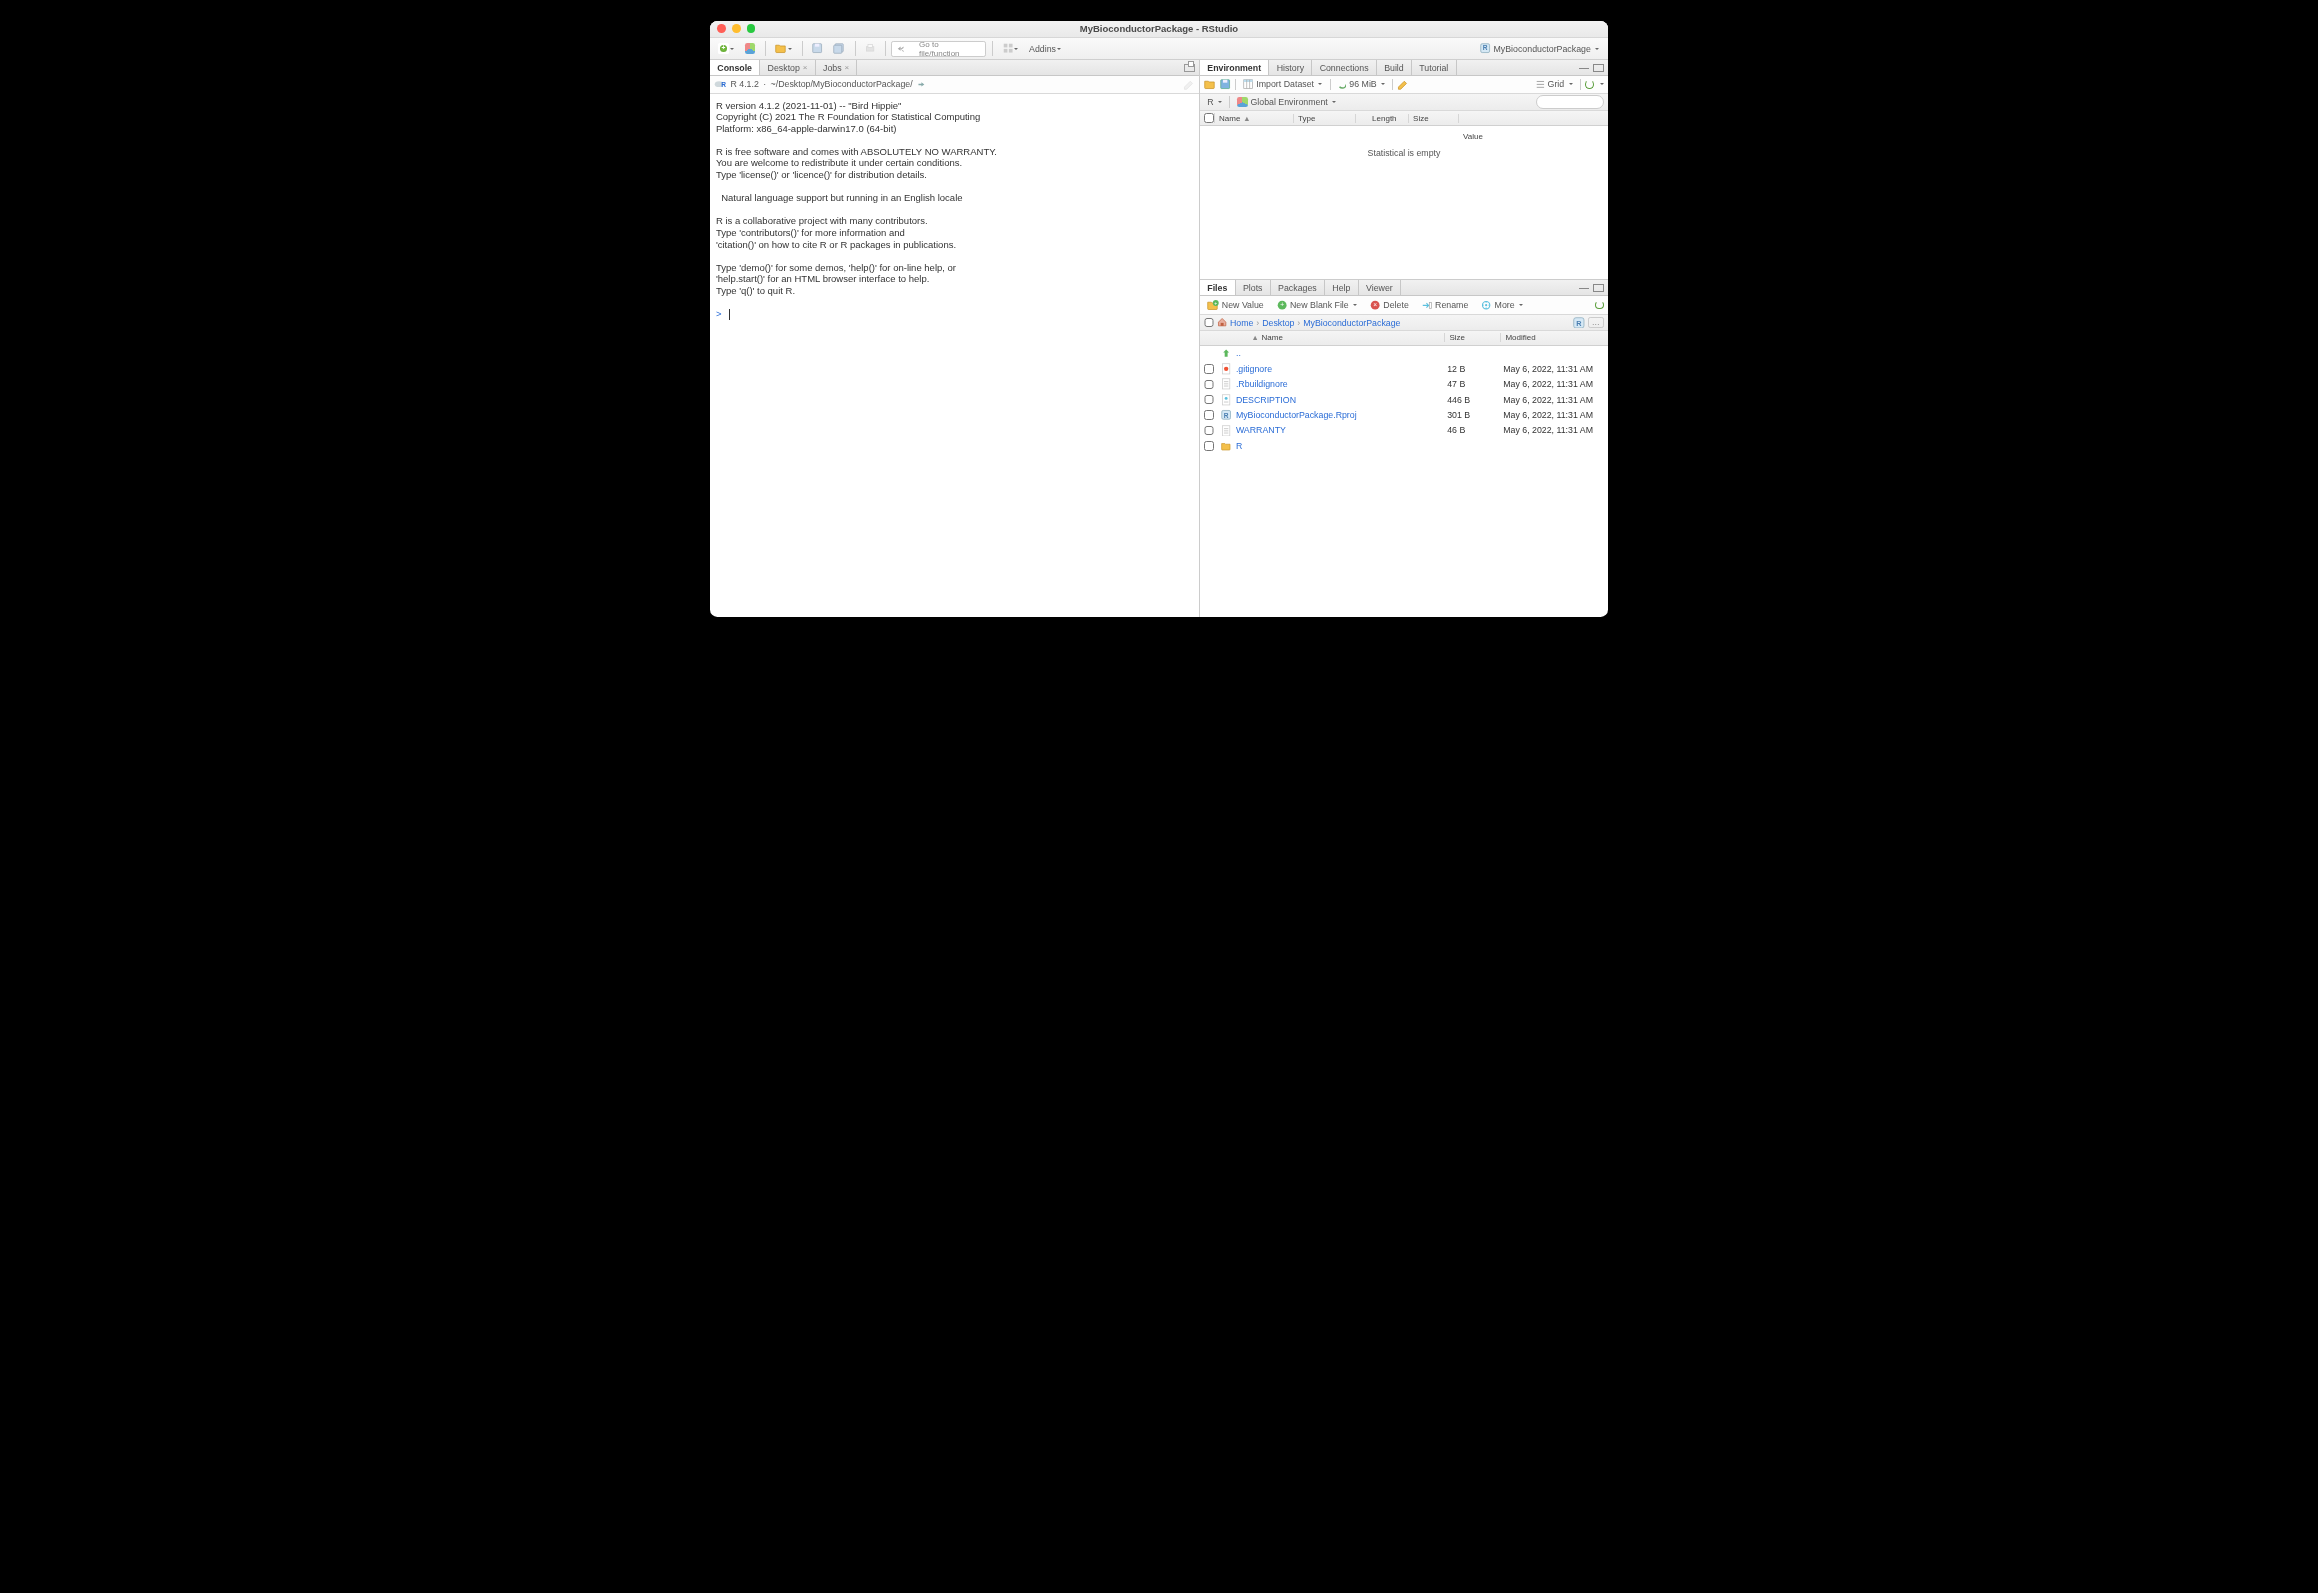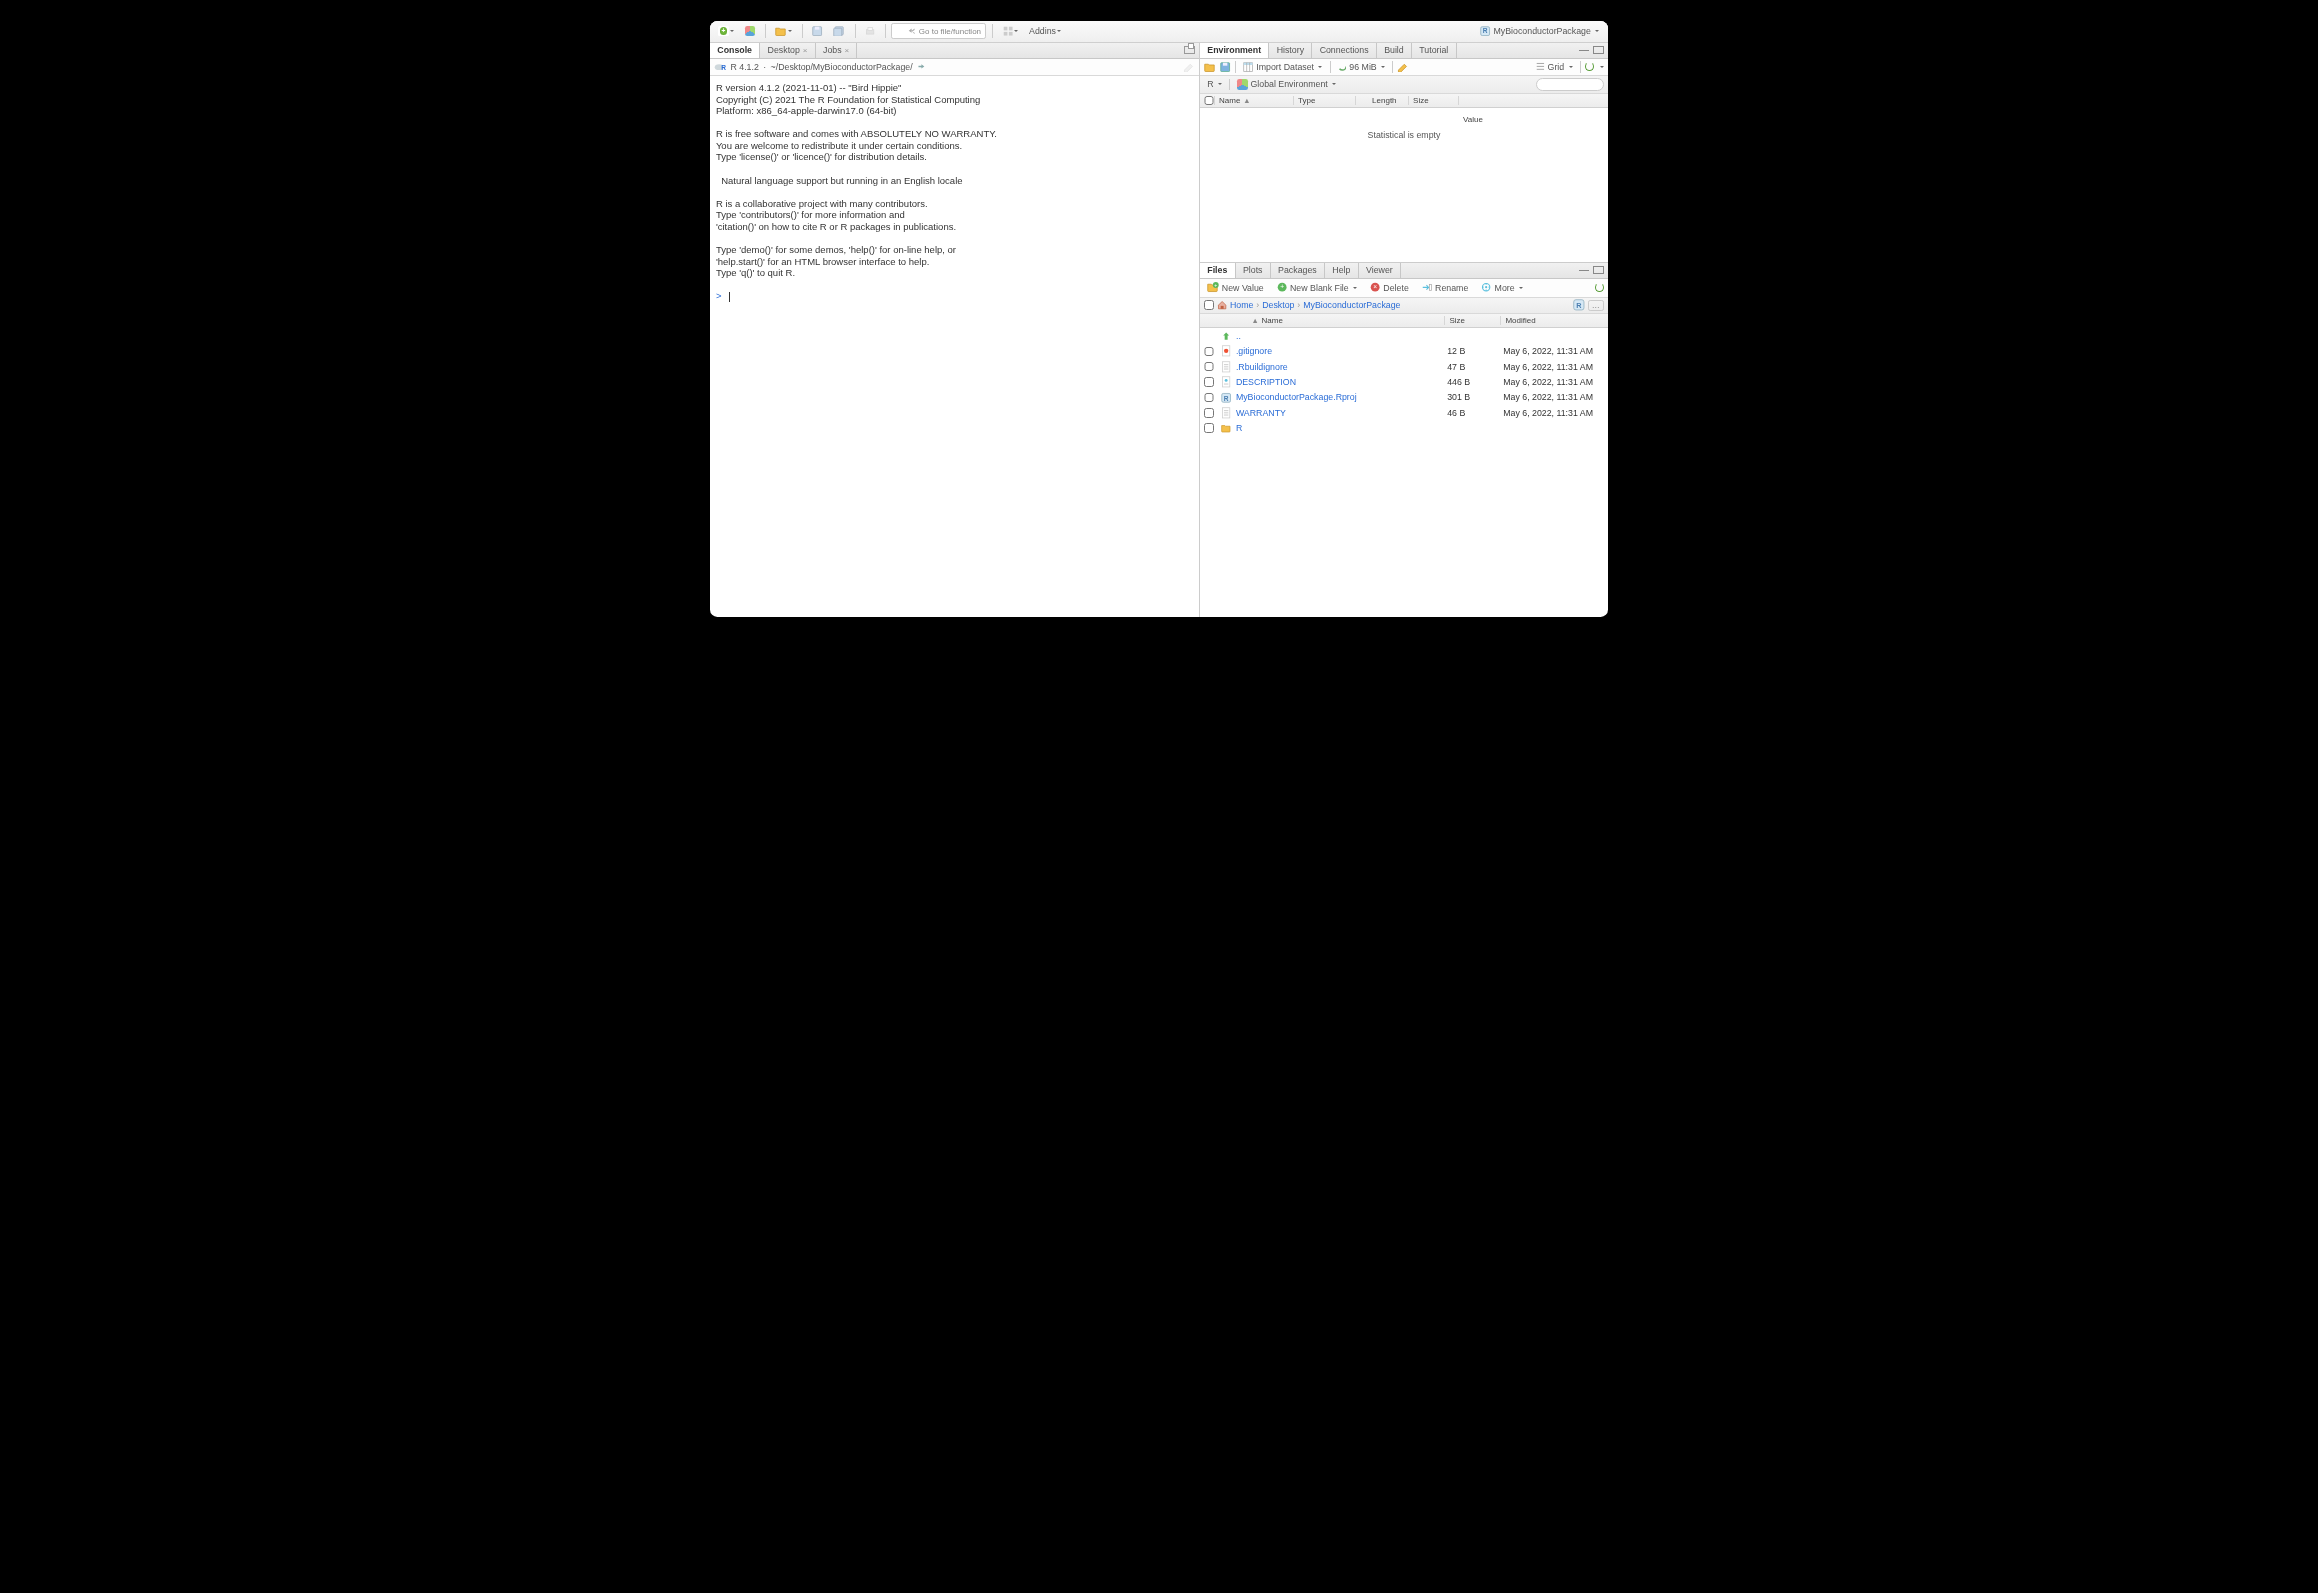--- a/index.html
+++ b/index.html
@@ -9,21 +9,21 @@
   .titlebar{height:17.6px;background:linear-gradient(#f3f3f3,#e9e9e9);border-bottom:0.7px solid #d7d7d7;display:flex;align-items:center;padding:0 7.3px;position:relative;}
   .traffic{display:flex;gap:5.9px;}
   .light{width:8.8px;height:8.8px;border-radius:50%;}
   .red{background:#ff5f57;}
   .yel{background:#ffbd2e;}
   .grn{background:#28c940;}
   .title{position:absolute;left:0;right:0;text-align:center;font-size:9.5px;font-weight:600;color:#4a4a4a;pointer-events:none;}
   .toolbar{height:22px;background:linear-gradient(#fafafa,#efefef);border-bottom:0.7px solid #cfcfcf;display:flex;align-items:center;padding:0 4.4px;gap:2.9px;}
   .tbtn{height:16px;min-width:16px;border:0.7px solid transparent;border-radius:2.2px;display:flex;align-items:center;justify-content:center;padding:0 2.9px;font-size:8.8px;color:#555;background:transparent;cursor:default;}
   .tsep{width:0.7px;height:14.7px;background:#ccc;margin:0 2.9px;}
-  .goto{height:16px;width:95px;border:0.7px solid #ccc;border-radius:2.2px;background:#fff;display:flex;align-items:center;padding:0 4.4px;font-size:8px;color:#888;gap:3px;justify-content:flex-end;}
+  .goto{height:16px;width:95px;border:0.7px solid #ccc;border-radius:2.2px;background:#fff;display:flex;align-items:center;padding:0 4.4px;font-size:8px;color:#888;gap:15px;}
   .proj{margin-left:auto;display:flex;align-items:center;gap:2.9px;font-size:8.8px;color:#555;padding:0 4.4px 0 2.9px;}
   .caret{width:0;height:0;border-left:2.9px solid transparent;border-right:2.9px solid transparent;border-top:2.9px solid #666;display:inline-block;margin-left:1.5px;}
   .panes{flex:1;display:flex;min-height:0;}
   .left{flex:1;border-right:0.7px solid #ccc;display:flex;flex-direction:column;min-width:0;}
   .right{width:408px;display:flex;flex-direction:column;min-height:0;}
   .tabs{height:16px;background:linear-gradient(#f1f1f1,#e5e5e5);border-bottom:0.7px solid #c7c7c7;display:flex;align-items:stretch;font-size:8.8px;}
   .tab{padding:0 7.3px;display:flex;align-items:center;border-right:0.7px solid #c7c7c7;color:#555;gap:2.9px;white-space:nowrap;}
   .tab.active{background:#fff;font-weight:600;color:#333;}
   .tab .x{font-size:8px;color:#999;}
   .tab-tools{margin-left:auto;display:flex;align-items:center;gap:4.4px;padding:0 4.4px;}
@@ -64,20 +64,28 @@
   .green-plus::after{content:"+";position:absolute;color:#fff;font-size:6.6px;font-weight:bold;line-height:1;}
   .rcube{width:10.3px;height:10.3px;display:inline-block;position:relative;}
   .rcube::before{content:"";position:absolute;inset:0;background:conic-gradient(#9fd86b 0 120deg,#5aa3d8 120deg 240deg,#e88 240deg 360deg);border-radius:2.2px;}
   .refresh-icon{border:1.1px solid #5a9e3a;border-top-color:transparent;width:8.8px;height:8.8px;border-radius:50%;display:inline-block;position:relative;}
 </style>
 </head>
 <body>
 
 <div class="window">
 
+  <div class="titlebar">
+    <div class="traffic">
+      <div class="light red"></div>
+      <div class="light yel"></div>
+      <div class="light grn"></div>
+    </div>
+    <div class="title">MyBioconductorPackage - RStudio</div>
+  </div>
 
   <div class="toolbar">
     <div class="tbtn">
         <span class="green-plus"></span>
         <span class="caret"></span>
       </div>
     <div class="tbtn">
         <span class="rcube"></span>
       </div>
     <div class="tsep"></div>

